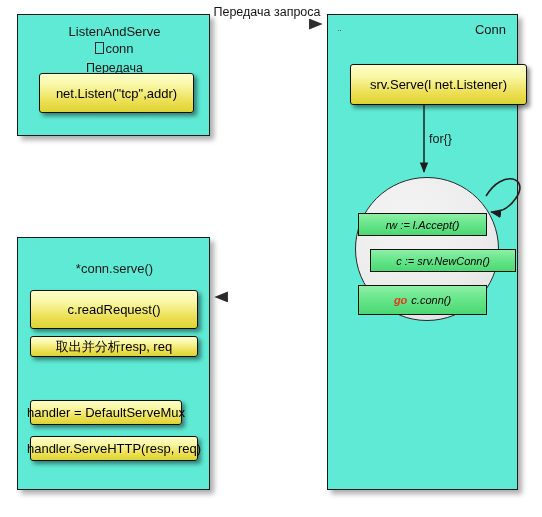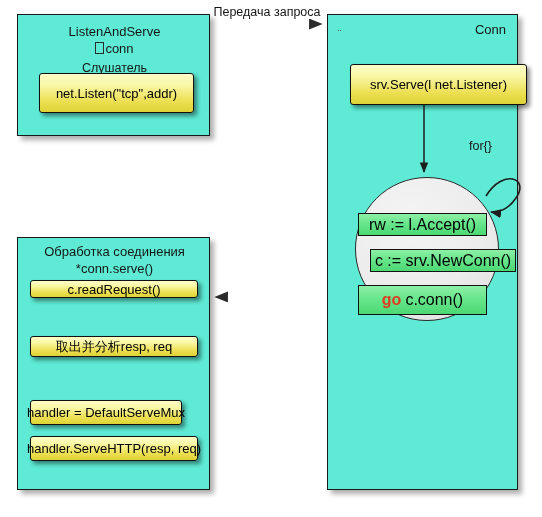--- a/index.html
+++ b/index.html
@@ -48,23 +48,24 @@
     display:flex;align-items:center;justify-content:center;
     white-space:nowrap;
   }
   
   .gbox{
     position:absolute;
     box-sizing:border-box;
     border:1.5px solid #111111;
     background:linear-gradient(180deg,#8ef0a6 0%,#68e68c 45%,#4bd873 100%);
     color:#000;
-    font-size:16px;
+    font-size:11px;
     display:flex;align-items:center;justify-content:center;
     white-space:nowrap;
+    font-style:italic;
   }
   .gbox .kw{color:#e03a20;font-weight:bold;margin-right:4px;}
 
   
   #loop-circle{
     position:absolute;
     left:355px;top:177px;width:144px;height:144px;
     border-radius:50%;
     border:1.5px solid #2a2a2a;
     background:radial-gradient(circle at 38% 30%,#f4f4f4 0%,#ececec 55%,#dedede 100%);
@@ -88,21 +89,21 @@
   svg.overlay{position:absolute;left:0;top:0;width:542px;height:517px;pointer-events:none;}
 </style>
 </head>
 <body>
 
 <div id="stage">
 
   <div class="panel" id="panel-listen">
     <div class="caption" style="left:0;top:9px;width:193px;">ListenAndServe</div>
     <div class="caption" style="left:0;top:26px;width:193px;"><span class="tofu"></span><span>conn</span></div>
-    <div class="caption small" style="left:0;top:46px;width:193px;">Слушатель</div>
+    <div class="caption small" style="left:0;top:46px;width:193px;">Передача</div>
 
     <div class="ybox" style="left:21px;top:58px;width:155px;height:40px;">net.Listen("tcp",addr)</div>
   </div>
 
   <div class="panel" id="panel-conn">
     <div class="tofu-small" style="left:9px;top:11px;">··</div>
     <div class="caption" style="right:11px;top:7px;text-align:right;">Conn</div>
 
     <div class="ybox" style="left:22px;top:49px;width:177px;height:41px;">srv.Serve(l net.Listener)</div>
   </div>
@@ -112,24 +113,23 @@
   <div class="gbox" style="left:358px;top:213px;width:129px;height:23px;">rw := l.Accept()</div>
 
   <div class="gbox" style="left:370px;top:249px;width:146px;height:23px;">c := srv.NewConn()</div>
 
   <div class="gbox" style="left:358px;top:285px;width:129px;height:30px;">
       <span class="kw">go</span>
       <span>c.conn()</span>
     </div>
 
   <div class="panel" id="panel-serve">
-    <div class="caption" style="left:0;top:6px;width:193px;">Обработка соединения</div>
     <div class="caption" style="left:0;top:23px;width:193px;">*conn.serve()</div>
 
-    <div class="ybox" style="left:12px;top:42px;width:168px;height:18px;">c.readRequest()</div>
+    <div class="ybox" style="left:12px;top:52px;width:168px;height:39px;">c.readRequest()</div>
 
     <div class="ybox" style="left:12px;top:98px;width:168px;height:21px;">取出并分析resp, req</div>
 
 
     <div class="ybox" style="left:12px;top:162px;width:152px;height:25px;">handler = DefaultServeMux</div>
 
     <div class="ybox" style="left:12px;top:198px;width:168px;height:25px;">handler.ServeHTTP(resp, req)</div>
   </div>
 
   <svg class="overlay" viewBox="0 0 542 517">
@@ -162,15 +162,15 @@
       <path d="M486,196 C503,168 530,178 516,198 C508,210 497,213 491,212" stroke="#1e1e1e" stroke-width="1.6" fill="none" marker-end="url(#arrowS)"></path>
     </g>
 
     <g>
       <path d="M366,297 L215,297" stroke="url(#edgeGradL)" stroke-width="1.7" fill="none" marker-end="url(#arrow)"></path>
     </g>
   </svg>
 
   <div class="caption small" style="left:212px;top:5px;width:110px;">Передача запроса</div>
 
-  <div class="caption small" style="left:429px;top:139px;margin-left:40px;">for{}</div>
+  <div class="caption small" style="left:429px;top:132px;">for{}</div>
 
 </div>
 
 </body></html>

